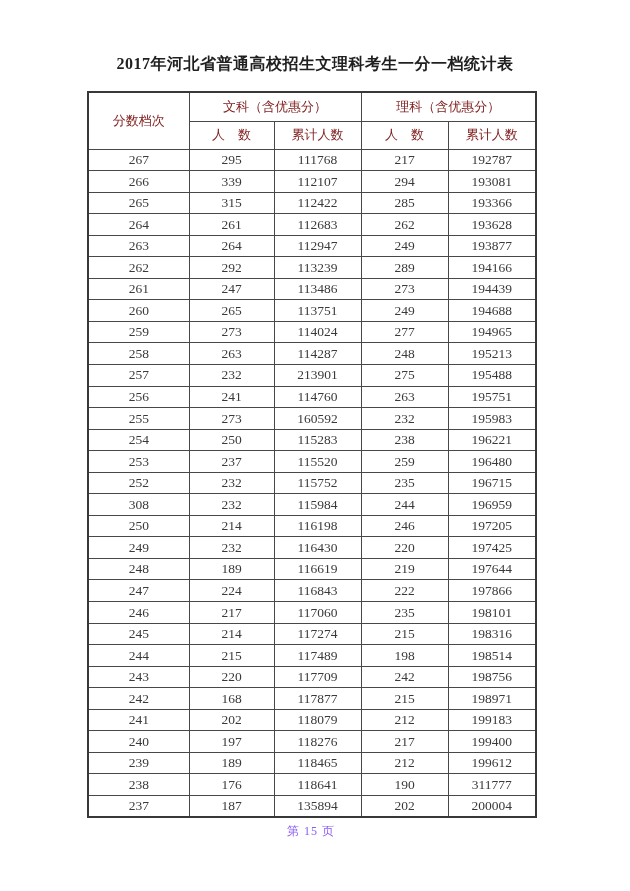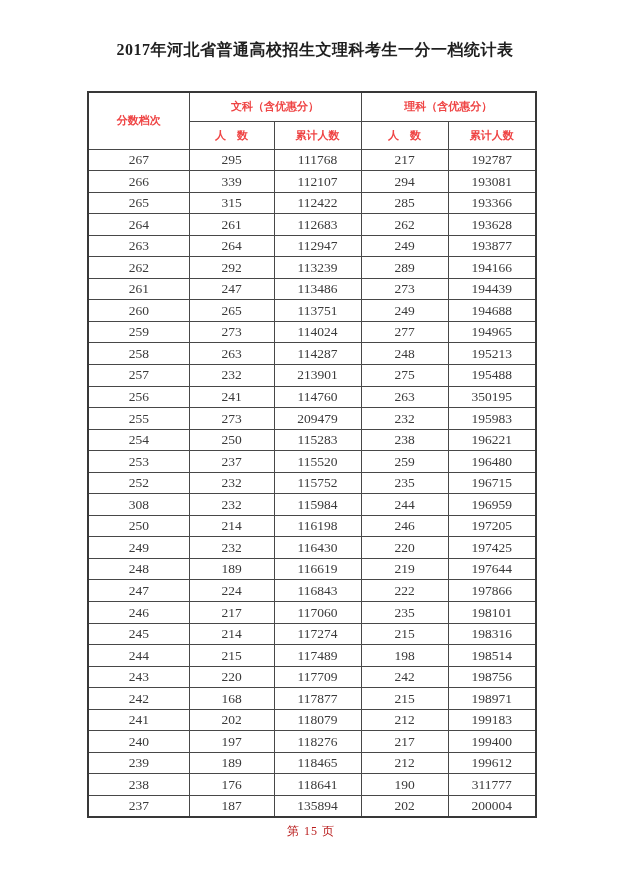--- a/index.html
+++ b/index.html
@@ -8,21 +8,21 @@
     position: relative;
     width: 630px;
     height: 891px;
     background: #ffffff;
     font-family: "Liberation Serif", "DejaVu Serif", serif;
     color: #333333;
     overflow: hidden;
   }
   .doc-title {
     position: absolute;
-    top: 40px;
+    top: 54px;
     left: 0;
     width: 630px;
     text-align: center;
     font-size: 16px;
     font-weight: bold;
     color: #1f1f1f;
     letter-spacing: 0.5px;
     font-family: "Liberation Serif", "DejaVu Serif", serif;
   }
   table.score-table {
@@ -36,40 +36,40 @@
   }
   table.score-table th,
   table.score-table td {
     border: 1px solid #484848;
     text-align: center;
     vertical-align: middle;
     overflow: hidden;
     white-space: nowrap;
   }
   table.score-table th {
-    font-weight: bold;
-    font-size: 11px;
-    color: #ef4444;
+    font-weight: normal;
+    font-size: 13px;
+    color: #7f1d1d;
   }
   thead tr.group-row th { height: 29px; }
   thead tr.sub-row th { height: 28px; }
   table.score-table td {
     height: 21.55px;
     font-size: 13.5px;
     color: #3a3a3a;
     line-height: 1;
   }
   .page-footer {
     position: absolute;
     top: 823px;
     left: 87px;
     width: 448px;
     text-align: center;
     font-size: 12px;
-    color: #b91c1c;
+    color: #8b5cf6;
     letter-spacing: 1px;
   }
 </style>
 </head>
 <body>
 
 <div class="page">
 
   <div class="doc-title">2017年河北省普通高校招生文理科考生一分一档统计表</div>
 
@@ -170,26 +170,26 @@
           <td>232</td>
           <td>213901</td>
           <td>275</td>
           <td>195488</td>
         </tr>
         <tr>
           <td>256</td>
           <td>241</td>
           <td>114760</td>
           <td>263</td>
-          <td>350195</td>
+          <td>195751</td>
         </tr>
         <tr>
           <td>255</td>
           <td>273</td>
-          <td>209479</td>
+          <td>160592</td>
           <td>232</td>
           <td>195983</td>
         </tr>
         <tr>
           <td>254</td>
           <td>250</td>
           <td>115283</td>
           <td>238</td>
           <td>196221</td>
         </tr>

